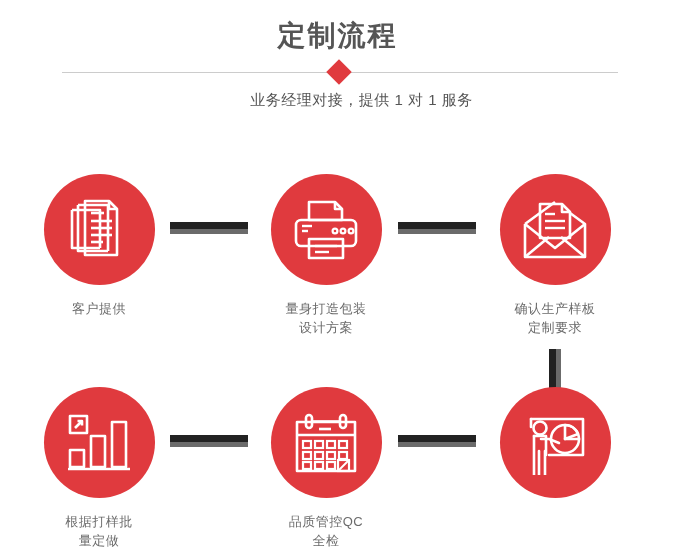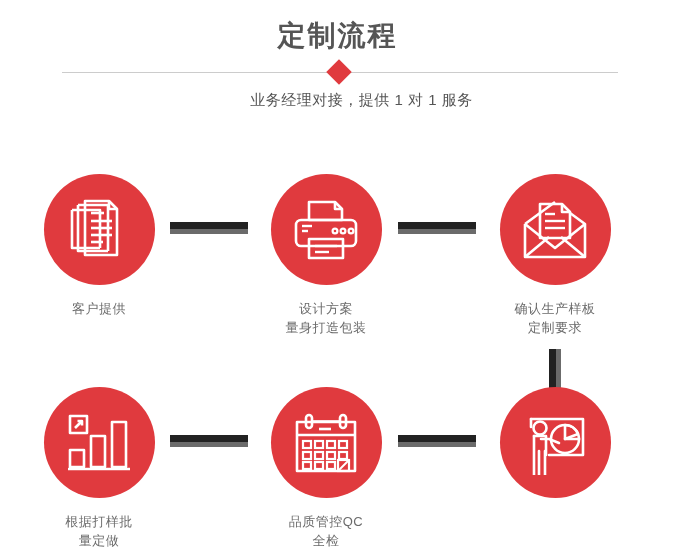--- a/index.html
+++ b/index.html
@@ -224,22 +224,22 @@
             <line x1="22" y1="53" x2="36" y2="53"></line>
           </g>
           <g fill="none" stroke="#ffffff" stroke-width="2.2">
             <circle cx="42" cy="32" r="2.4"></circle>
             <circle cx="50" cy="32" r="2.4"></circle>
             <circle cx="58" cy="32" r="2.4"></circle>
           </g>
         </svg>
       </div>
       <div class="caption">
+        <span class="line">量身打造包装</span>
         <span class="line">设计方案</span>
-        <span class="line">量身打造包装</span>
       </div>
     </div>
 
     <div class="conn-h" style="left:398px; top:210px;">
       <div class="bar"></div>
       <div class="shade"></div>
     </div>
 
     <div class="node" style="left:475px; top:162px;">
       <div class="circle">

